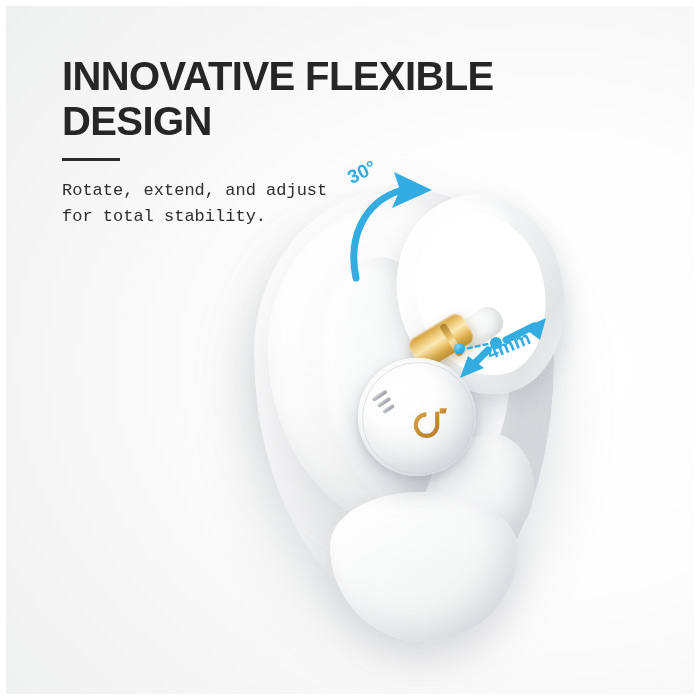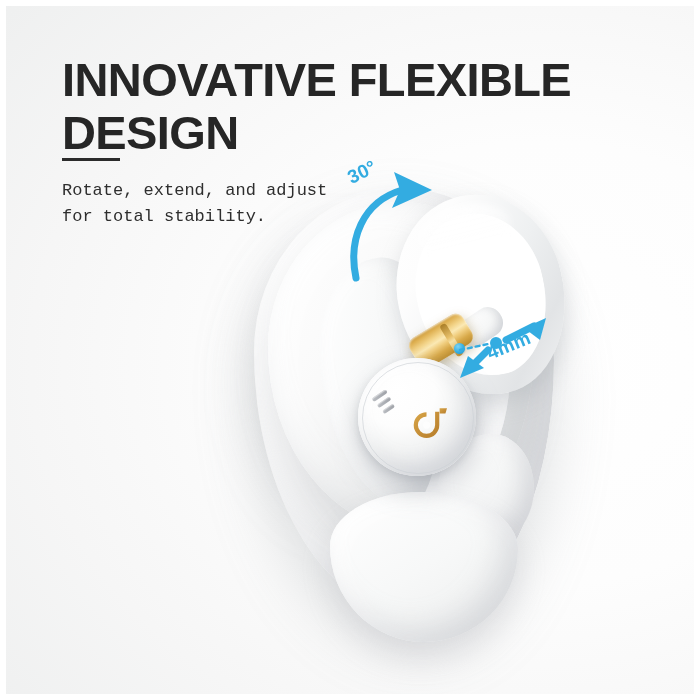--- a/index.html
+++ b/index.html
@@ -321,21 +321,21 @@
 
   
   .headline {
     position: absolute;
     left: 56px;
     top: 48px;
     width: 520px;
     margin: 0;
     font-family: "Liberation Sans", sans-serif;
     font-weight: bold;
-    font-size: 47px;
+    font-size: 40px;
     line-height: 1.12;
     letter-spacing: -0.6px;
     color: #262626;
   }
   .rule {
     position: absolute;
     left: 56px;
     top: 152px;
     width: 58px;
     height: 3px;

